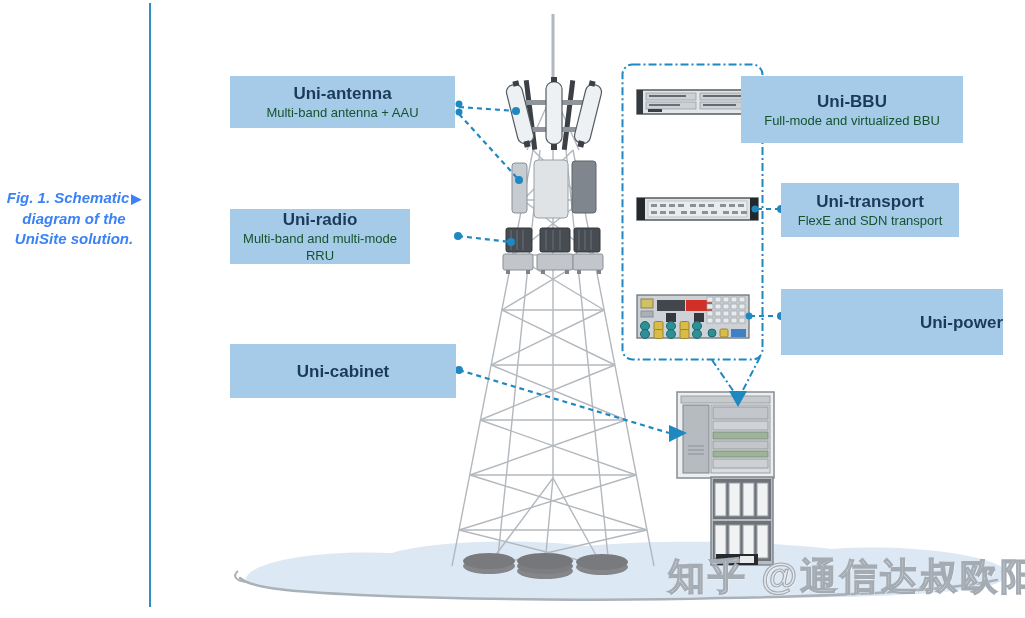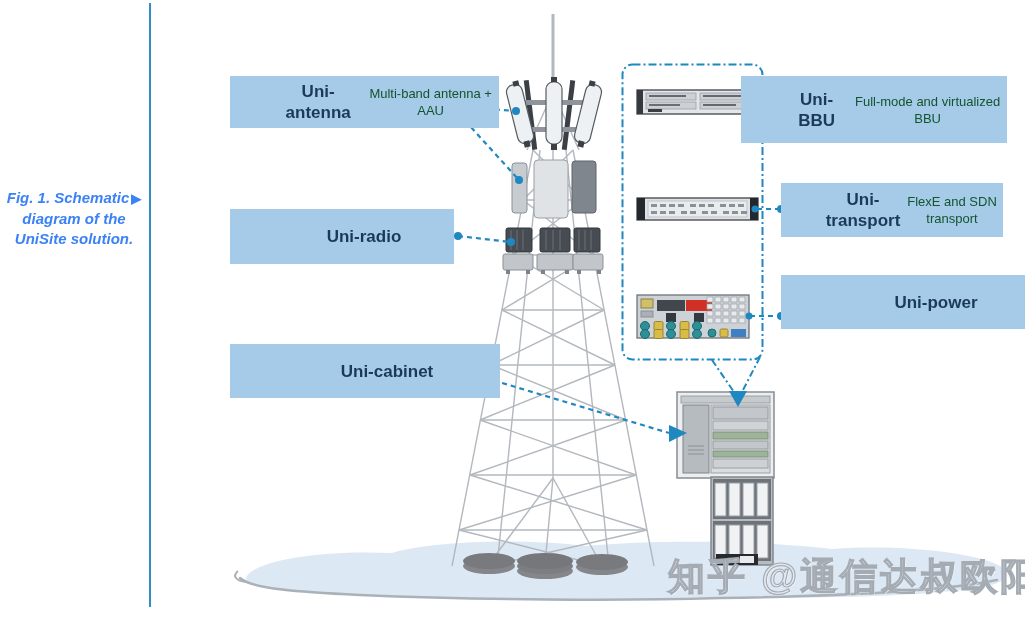--- a/index.html
+++ b/index.html
@@ -10,32 +10,31 @@
   .art{position:absolute;left:0;top:0;z-index:1;}
   .vline{position:absolute;left:149px;top:3px;width:2px;height:604px;background:#2f8fc5;z-index:2;}
   .caption{
     position:absolute;left:6px;top:188px;width:136px;z-index:2;
     text-align:center;font-style:italic;font-weight:600;
     font-size:15px;line-height:20px;color:#3b82f6;
   }
   .caption .arrow{font-style:normal;font-size:13px;margin-left:2px;}
   .labelbox{
     position:absolute;z-index:3;background:#a6cbe9;
-    display:flex;flex-direction:row;align-items:center;justify-content:center;
+    display:flex;flex-direction:column;align-items:center;justify-content:center;
     text-align:center;
-    padding-left:44px;
   }
   .labelbox .t{font-weight:bold;font-size:17px;color:#1b3a5a;line-height:21px;}
   .labelbox .s{font-size:13px;color:#14532d;line-height:17px;}
   .lb-antenna{left:230px;top:76px;width:225px;height:52px;}
   .lb-radio{left:230px;top:209px;width:180px;height:55px;}
   .lb-cabinet{left:230px;top:344px;width:226px;height:54px;}
   .lb-bbu{left:741px;top:76px;width:222px;height:67px;}
   .lb-transport{left:781px;top:183px;width:178px;height:54px;}
-  .lb-power{left:781px;top:275px;width:222px;height:54px;}
+  .lb-power{left:781px;top:289px;width:222px;height:66px;align-items:flex-end;}
   .watermark{
     position:absolute;left:668px;top:552px;z-index:4;
     font-size:37px;font-weight:bold;letter-spacing:3px;white-space:nowrap;
     color:rgba(225,230,235,0.92);
     -webkit-text-stroke:1.2px #a4abb3;
     text-shadow:1px 1px 0 rgba(255,255,255,0.7);
   }
 </style>
 </head>
 <body>
@@ -334,20 +333,21 @@
   </div>
 
   <div class="vline"></div>
 
   <div class="labelbox lb-antenna">
     <div class="t">Uni-antenna</div>
     <div class="s">Multi-band antenna + AAU</div>
   </div>
   <div class="labelbox lb-radio">
     <div class="t">Uni-radio</div>
+    <div class="s">Multi-band and multi-mode RRU</div>
   </div>
   <div class="labelbox lb-cabinet">
     <div class="t">Uni-cabinet</div>
   </div>
 
   <div class="labelbox lb-bbu">
     <div class="t">Uni-BBU</div>
     <div class="s">Full-mode and virtualized BBU</div>
   </div>
   <div class="labelbox lb-transport">

